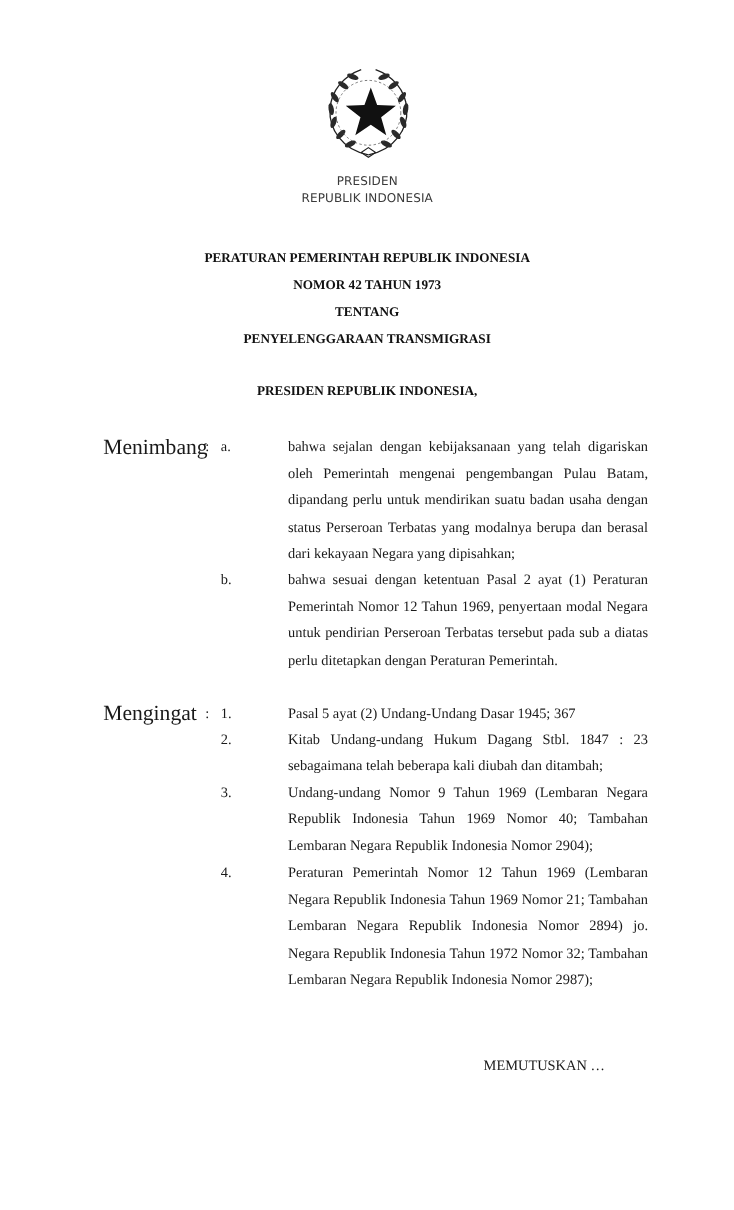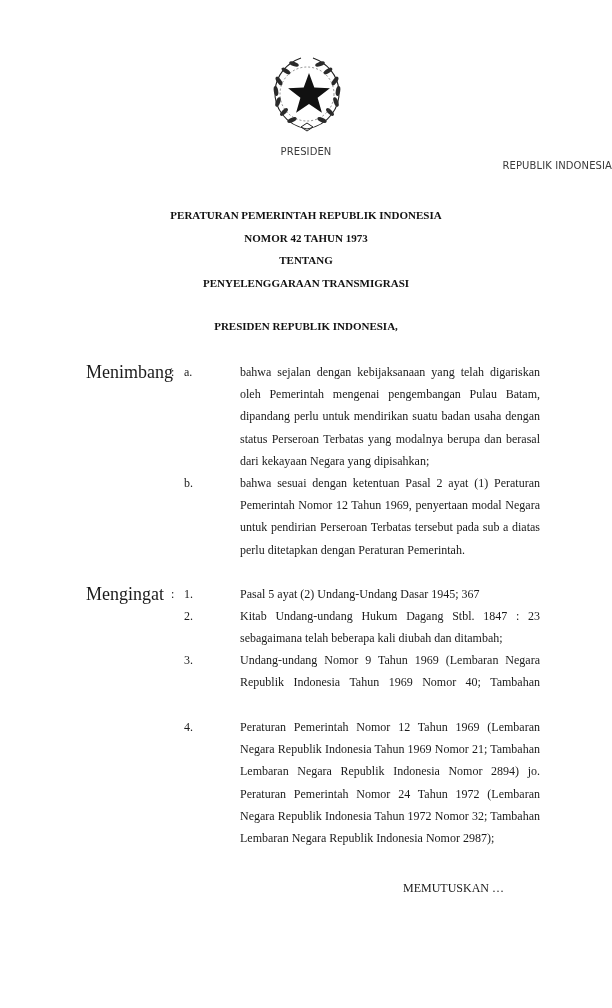--- a/index.html
+++ b/index.html
@@ -35,21 +35,21 @@
       left: 0;
       width: 612px;
       text-align: center;
       font-family: "DejaVu Sans", "Liberation Sans", sans-serif;
       font-size: 10px;
       color: #3a3a3a;
       letter-spacing: 0.1px;
       line-height: 14px;
     }
     .pres-label.l1 { top: 145px; }
-    .pres-label.l2 { top: 159px; text-align: right; }
+    .pres-label.l2 { top: 159px; }
 
     .title-line {
       position: absolute;
       left: 0;
       width: 612px;
       text-align: center;
       font-weight: bold;
       font-size: 11px;
       line-height: 16px;
       color: #111;
@@ -177,28 +177,28 @@
     <div class="marker" style="top:608px">2.</div>
     <div class="para" style="top:608px">
       <span class="line">Kitab Undang-undang Hukum Dagang Stbl. 1847 : 23</span>
       <span class="line last">sebagaimana telah beberapa kali diubah dan ditambah;</span>
     </div>
 
     <div class="marker" style="top:652px">3.</div>
     <div class="para" style="top:652px">
       <span class="line">Undang-undang  Nomor 9 Tahun 1969 (Lembaran Negara</span>
       <span class="line">Republik Indonesia Tahun 1969 Nomor 40; Tambahan</span>
+      <span class="line last">Lembaran Negara Republik Indonesia Nomor 2904);</span>
     </div>
 
     <div class="marker" style="top:719px">4.</div>
     <div class="para" style="top:719px">
       <span class="line">Peraturan Pemerintah  Nomor 12 Tahun 1969 (Lembaran</span>
       <span class="line">Negara Republik Indonesia Tahun 1969 Nomor 21; Tambahan</span>
       <span class="line">Lembaran Negara Republik Indonesia Nomor 2894) jo.</span>
-      <span class="line">Peraturan Pemerintah  Nomor 24 Tahun 1972 (Lembaran</span>
       <span class="line">Negara Republik Indonesia Tahun 1972 Nomor 32; Tambahan</span>
       <span class="line last">Lembaran Negara Republik Indonesia Nomor 2987);</span>
     </div>
   </div>
 
   <div class="next-page">MEMUTUSKAN …</div>
 
 </div>
 
 </body></html>

